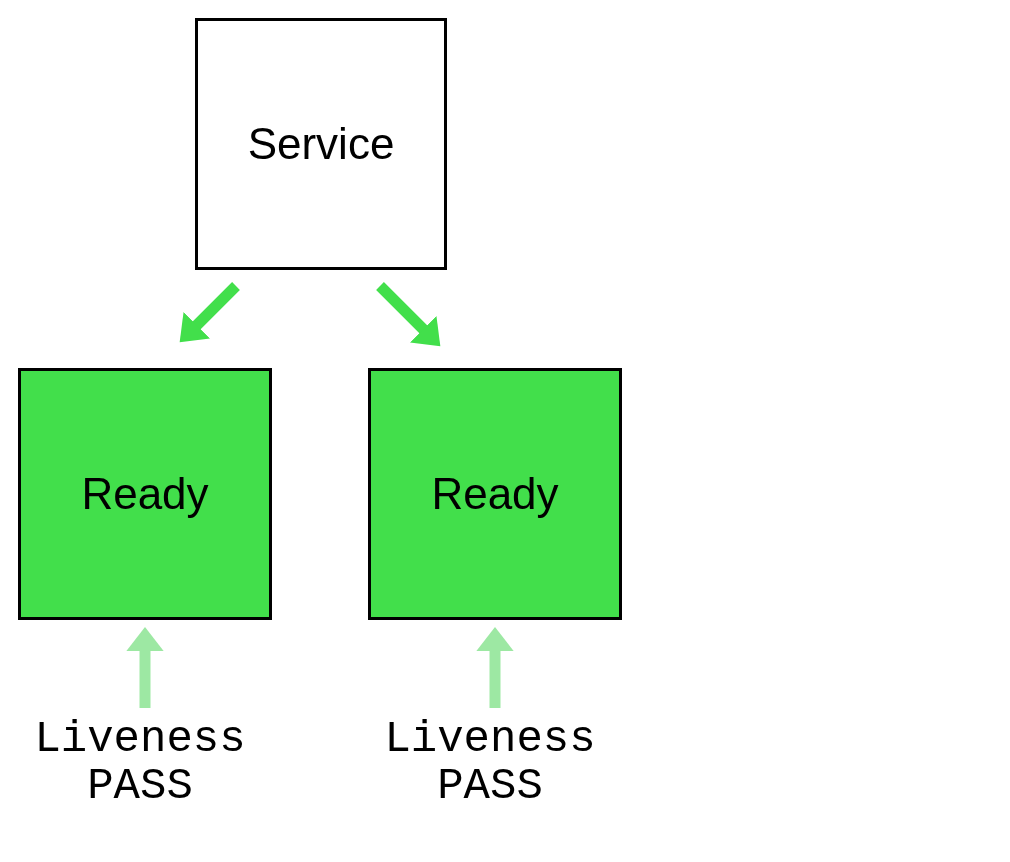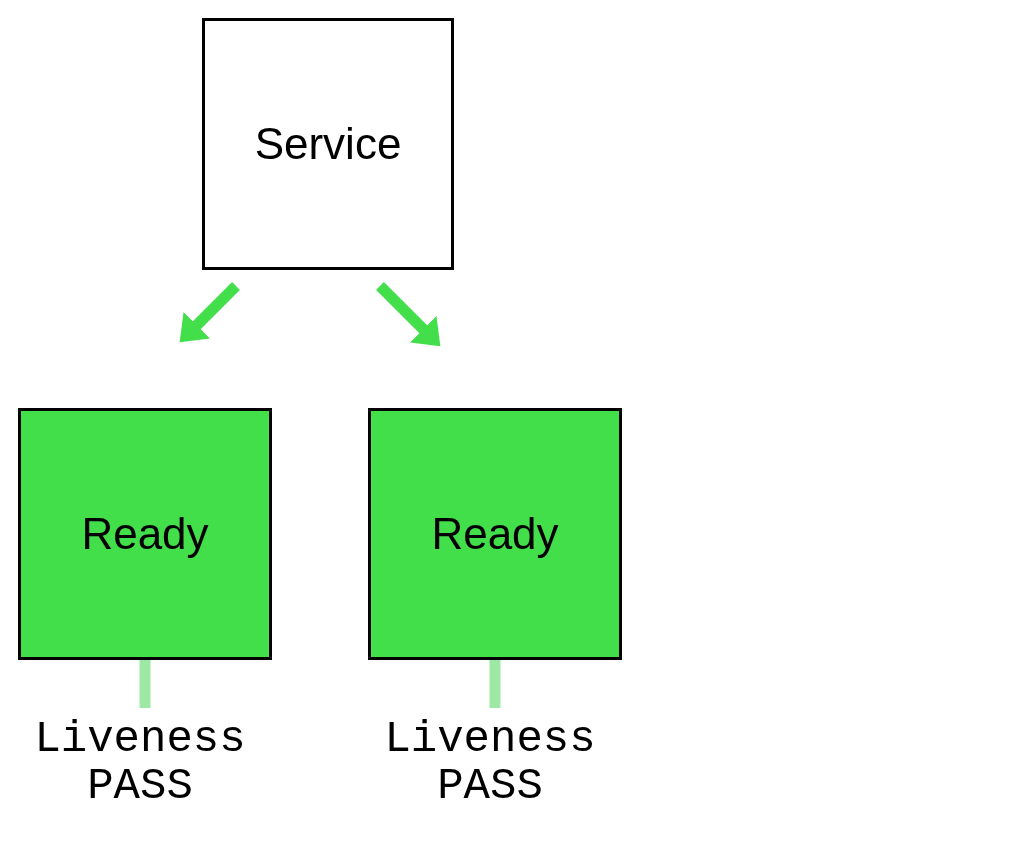--- a/index.html
+++ b/index.html
@@ -26,28 +26,26 @@
     font-size: 44px;
     line-height: 1.1;
     text-align: center;
   }
   .node-service {
     left: 195px;
     top: 18px;
     width: 252px;
     height: 252px;
     background: var(--service_fill, #ffffff);
-    margin-left: 7px;
   }
   .node-pod {
     top: 368px;
     width: 254px;
     height: 252px;
     background: var(--ready_fill, #42df4b);
-    margin-top: 40px;
   }
   .node-pod.pod-left  { left: 18px; }
   .node-pod.pod-right { left: 368px; }
 
   .arrows-layer {
     position: absolute;
     left: 0;
     top: 0;
     width: 1010px;
     height: 862px;

